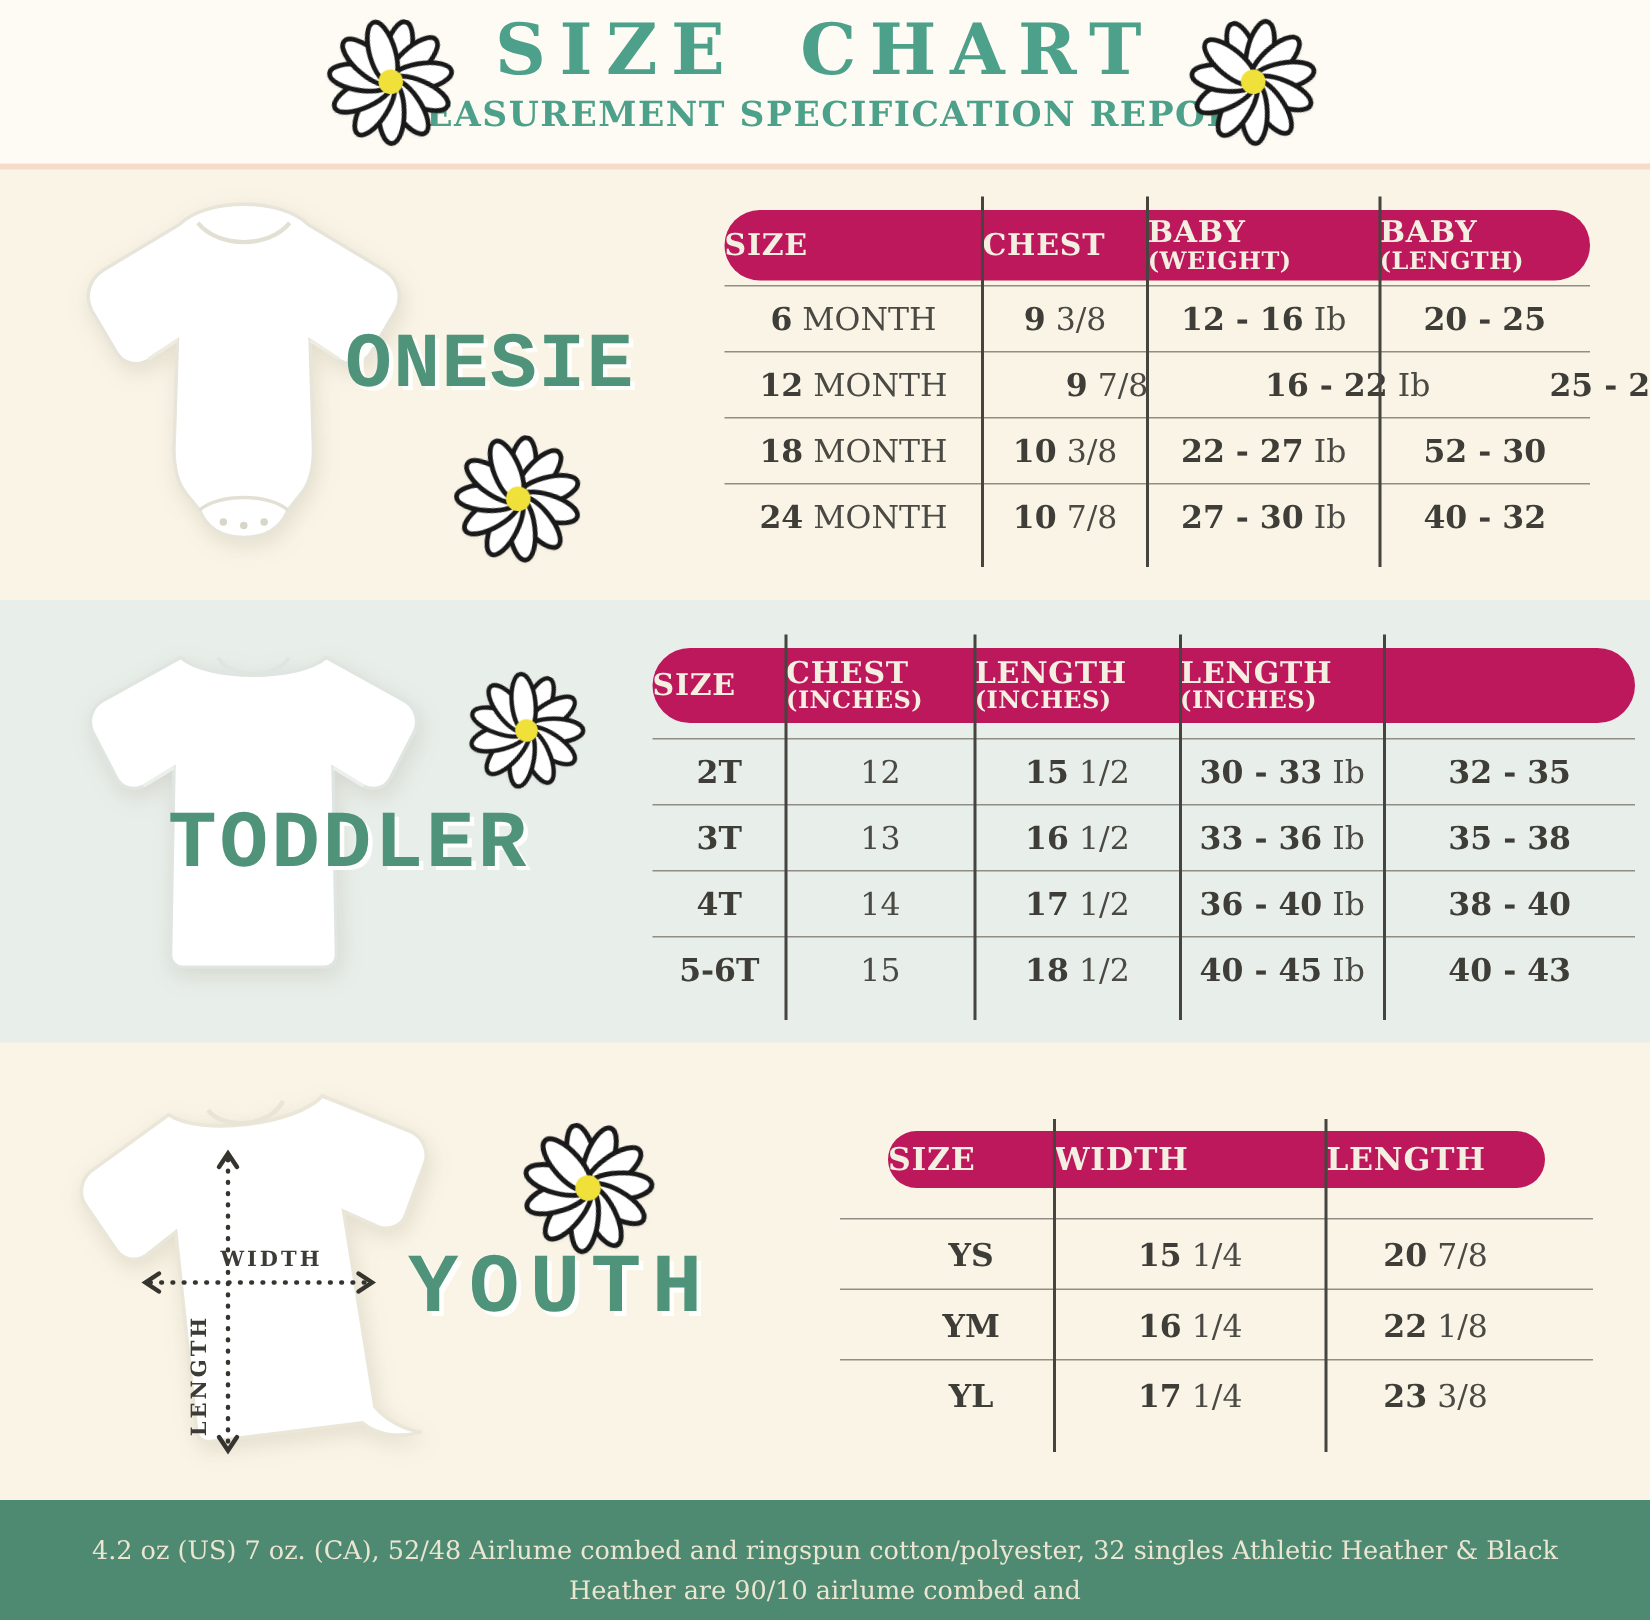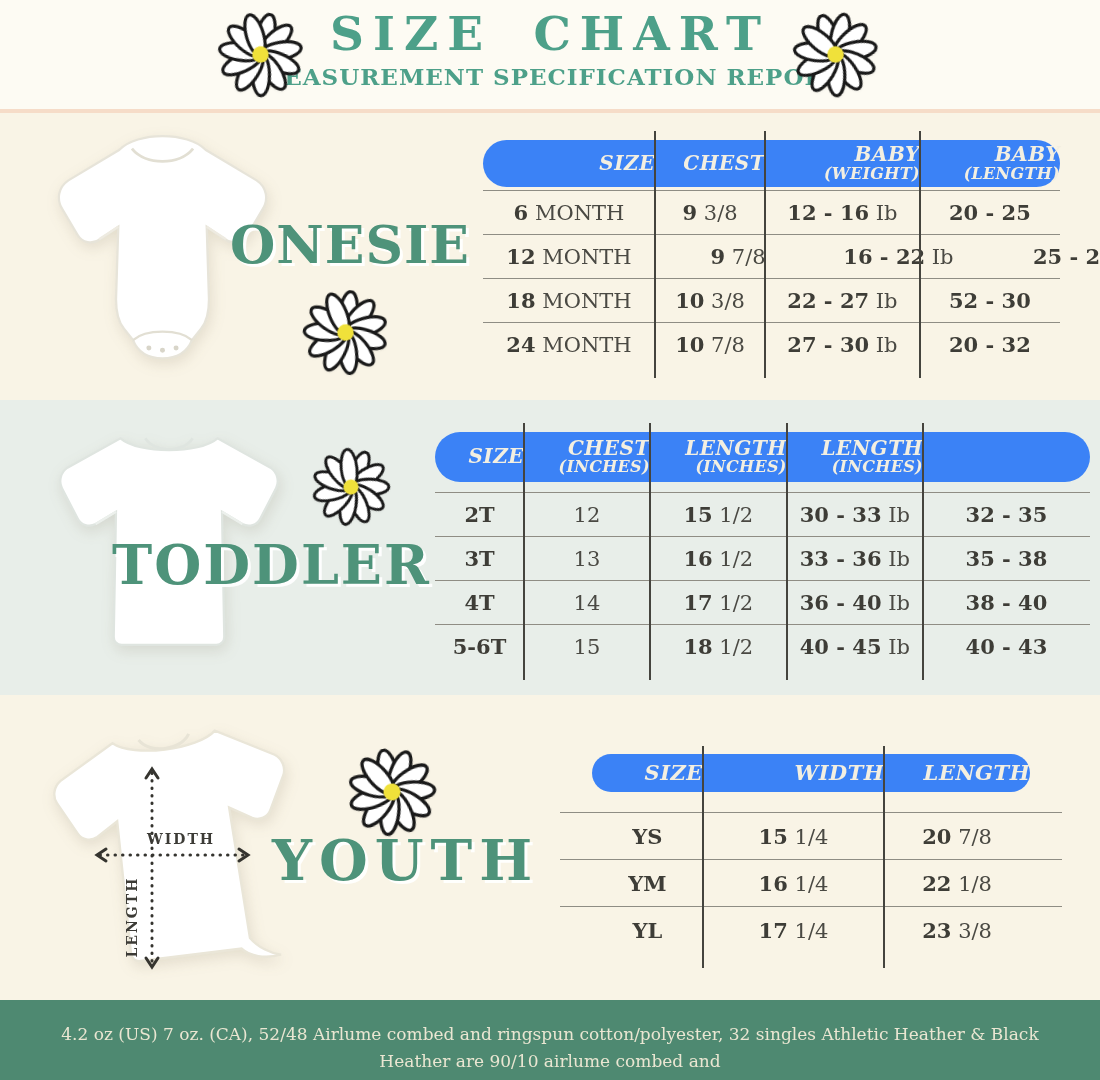--- a/index.html
+++ b/index.html
@@ -24,34 +24,35 @@
     position:absolute;top:63px;left:0;width:100%;text-align:center;
     font-size:23px;font-weight:bold;color:#4da089;letter-spacing:1px;
   }
   .daisy{position:absolute;filter:drop-shadow(0 1px 1px rgba(0,0,0,.05));}
 
   
   .sec-title{
     position:absolute;font-weight:bold;color:#4e937a;
     text-shadow:3px 3px 0 rgba(255,255,255,.92);
     white-space:nowrap;
+    font-family:Liberation Mono, monospace;
   }
   .title-onesie{left:230px;top:214px;font-size:52px;letter-spacing:1px;}
   .title-toddler{left:112px;top:533px;font-size:54px;letter-spacing:2px;}
   .title-youth{left:272px;top:827px;font-size:56px;letter-spacing:7px;}
 
   
   .cloth{position:absolute;filter:drop-shadow(2px 5px 7px rgba(90,80,50,.13));}
 
   
   .size-table{position:absolute;}
   .thead{
-    display:grid;align-items:center;text-align:right;
-    background:#3b82f6;border-radius:28px;color:#f3efe1;
-    position:relative;z-index:1;font-style:italic;
+    display:grid;align-items:center;text-align:left;
+    background:#be185d;border-radius:28px;color:#f3efe1;
+    position:relative;z-index:1;
   }
   .t0 .thead{height:47px;}
   .t1 .thead{height:50px;}
   .t2 .thead{height:38px;border-radius:20px;}
   .h-top{display:block;font-size:20px;font-weight:bold;line-height:1.08;letter-spacing:.5px;}
   .h-sub{display:block;font-size:16px;font-weight:bold;line-height:1.05;letter-spacing:.3px;}
   .t2 .h-top{font-size:21px;}
   .tbody{position:relative;z-index:1;}
   .t0 .tbody{margin-top:3px;}
   .t1 .tbody{margin-top:10px;}
@@ -249,21 +250,21 @@
         <div class="trow" style="grid-template-columns: 29.8% 19.1% 26.8% 24.3%;">
           <div class="cell"><b>18</b> <span>MONTH</span></div>
           <div class="cell"><b>10</b> <span>3/8</span></div>
           <div class="cell"><b>22 - 27</b> <span>Ib</span></div>
           <div class="cell"><b>52 - 30</b></div>
         </div>
         <div class="trow" style="grid-template-columns: 29.8% 19.1% 26.8% 24.3%;">
           <div class="cell"><b>24</b> <span>MONTH</span></div>
           <div class="cell"><b>10</b> <span>7/8</span></div>
           <div class="cell"><b>27 - 30</b> <span>Ib</span></div>
-          <div class="cell"><b>20 - 32</b></div>
+          <div class="cell"><b>40 - 32</b></div>
         </div>
       </div>
   <div class="vline" style="left: 29.8%;"></div>
       <div class="vline" style="left: 48.9%;"></div>
       <div class="vline" style="left: 75.7%;"></div>
     </div>
 
   <div class="size-table t1" style="left:435px;top:432px;width:655px">
     <div class="thead" style="grid-template-columns: 13.6% 19.2% 20.9% 20.8% 25.5%;">
         <div class="hcell">

